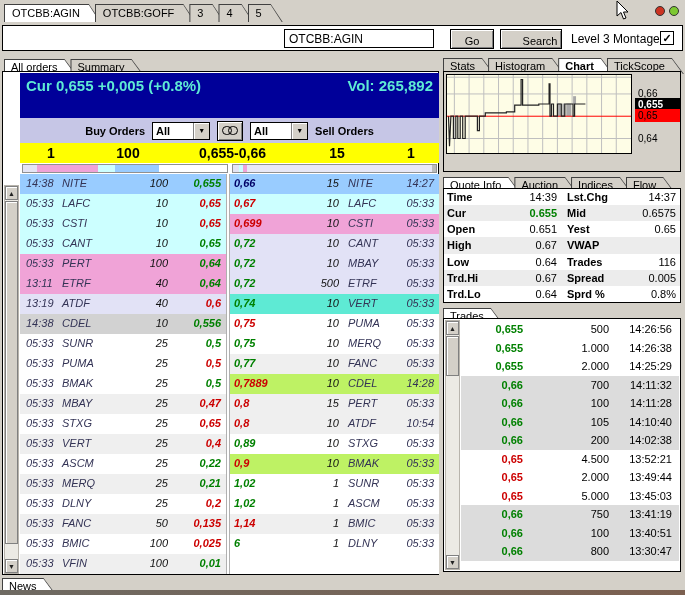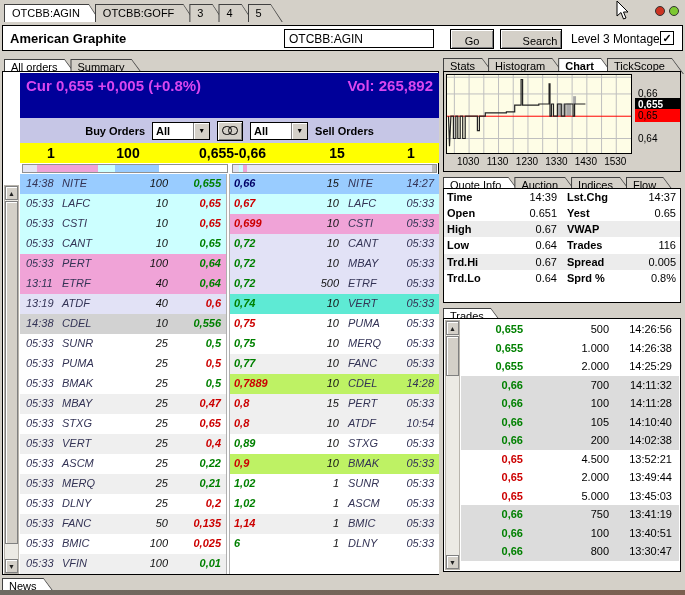--- a/index.html
+++ b/index.html
@@ -23,21 +23,21 @@
   .montage-label { position:absolute; top:6px; left:568px; font-size:12px; }
   .cb { position:absolute; top:5px; left:657px; width:14px; height:14px; background:#fff; border:1px solid #000; font-weight:bold; font-size:11px; line-height:12px; text-align:center; }
 
   .lights { position:absolute; right:6px; top:6px; display:flex; gap:4px; }
   .light { width:10px; height:10px; border-radius:50%; border:1px solid #333; }
 
   
   .left-panel { left:2px; top:71px; width:437px; height:504px; background:#fff; border:1px solid #000; }
   .lp-gutter { position:absolute; left:0; top:0; width:17px; height:100%; background:#fff; }
   .lp-content { position:absolute; left:17px; top:0; width:419px; height:100%; display:flex; flex-direction:column; }
-  .ticker { height:50px; background:#000099; color:#d946ef; font-size:15px; font-weight:bold; padding:4px 6px; display:flex; justify-content:space-between; align-items:flex-start; margin-top:1px; }
+  .ticker { height:50px; background:#000099; color:#5eead4; font-size:15px; font-weight:bold; padding:4px 6px; display:flex; justify-content:space-between; align-items:flex-start; margin-top:1px; }
   .controls { height:27px; background:#C6C6E6; display:flex; align-items:center; justify-content:center; gap:7px; font-weight:bold; }
   .sel { display:inline-flex; width:58px; height:18px; border:1px solid #000; background:#fff; }
   .sel-txt { flex:1; font-weight:bold; padding:2px 3px; overflow:hidden; }
   .sel-btn { width:16px; background:#D4D0C8; border-left:1px solid #808080; box-shadow: inset 1px 1px 0 #fff; font-size:7px; text-align:center; line-height:16px; color:#000; }
   .link-btn { width:26px; height:20px; background:#D4D0C8; border:1px solid #000; box-shadow: inset 1px 1px 0 #fff, inset -1px -1px 0 #808080; display:flex; align-items:center; justify-content:center; }
   .yellow-row { height:23px; background:#FFFF00; display:flex; align-items:center; font-size:14px; font-weight:bold; }
   .yr-1 { width:62px; text-align:center; }
   .yr-2 { width:92px; text-align:center; }
   .yr-3 { flex:1; text-align:center; }
   .yr-4 { width:92px; text-align:center; }
@@ -124,21 +124,20 @@
   <svg width="14" height="20" viewBox="0 0 14 20">
       <path d="M1,0 L1,15 L5,11.5 L7.5,18 L10,17 L7.5,11 L12,11 Z" fill="#fff" stroke="#000" stroke-width="1"></path>
     </svg>
 </span>
 <div class="lights">
   <span class="light" style="background:#CC3322;"></span>
   <span class="light" style="background:#7DC832;"></span>
 </div>
 
 <div class="abs header-bar">
-  <span class="hdr-title">American Graphite</span>
   <input class="sym-input" value="OTCBB:AGIN" style="">
   <button class="btn" style="left:447px; width:44px;">Go</button>
   <button class="btn" style="left:497px; width:62px;padding-left:18px;">Search</button>
   <span class="montage-label">Level 3 Montage</span>
   <span class="cb" id="montage-cb">✓</span>
 </div>
 
 <div class="abs tabbar small" style="left:4px; top:55px;">
   <div class="tab active">
       <span>All orders</span>
@@ -486,28 +485,20 @@
         <line x1="0" y1="18.942857142857015" x2="184" y2="18.942857142857015" stroke="#BFBFBF" stroke-width="1"></line>
         <line x1="0" y1="63.51428571428559" x2="184" y2="63.51428571428559" stroke="#BFBFBF" stroke-width="1"></line>
         <rect x="110.89066666666668" y="28.525714285714336" width="2.9440000000000026" height="12.70285714285697" fill="#A8A8A8"></rect>
         <rect x="115.30666666666667" y="28.525714285714336" width="2.9440000000000026" height="12.70285714285697" fill="#A8A8A8"></rect>
         <rect x="119.232" y="28.525714285714336" width="4.906666666666666" height="12.70285714285697" fill="#A8A8A8"></rect>
         <rect x="126.10133333333334" y="21.171428571428443" width="2.9439999999999884" height="7.800000000000132" fill="#A8A8A8"></rect>
         <line x1="0" y1="41.22857142857131" x2="184" y2="41.22857142857131" stroke="#FF0000" stroke-width="1"></line>
         <polyline points="1.5,41.2 2.5,71.3 3.9,41.2 6.4,41.2 6.4,63.5 8.8,63.5 8.8,41.2 10.8,41.2 10.8,63.5 13.2,63.5 13.2,41.2 15.7,41.2 15.7,63.5 18.2,63.5 18.2,41.2 30.4,41.2 30.4,55.7 32.4,55.7 32.4,41.2 38.3,41.2 38.3,37.9 59.4,37.9 59.4,36.8 67.7,36.8 67.7,30.1 74.1,30.1 74.1,4.5 75.6,4.5 75.6,30.1 91.8,30.1 91.8,29.0 99.6,29.0 102.1,29.0 102.1,8.9 103.0,8.9 103.0,41.2 104.5,41.2 104.5,29.0 106.5,29.0 106.5,41.2 110.4,41.2 110.4,29.0 114.3,29.0 114.3,41.2 117.8,41.2 117.8,29.0 126.1,29.0 126.1,41.2 127.6,41.2 127.6,29.0 138.4,29.0" fill="none" stroke="#222" stroke-width="1.2"></polyline>
       </svg>
   </div>
-  <div class="xlabels" id="xlabels">
-      <span class="xlab" style="left: 7.08px;">1030</span>
-      <span class="xlab" style="left: 36.52px;">1130</span>
-      <span class="xlab" style="left: 65.96px;">1230</span>
-      <span class="xlab" style="left: 95.4px;">1330</span>
-      <span class="xlab" style="left: 124.84px;">1430</span>
-      <span class="xlab" style="left: 154.28px;">1530</span>
-    </div>
   <div id="ylabels">
       <span class="ylab " style="top: 14.9429px;">0,66</span>
       <span class="ylab cur" style="top: 26.0857px;">0,655</span>
       <span class="ylab prev" style="top: 37.2286px;">0,65</span>
       <span class="ylab " style="top: 59.5143px;">0,64</span>
     </div>
 </div>
 
 <div class="abs tabbar small quote-tabs">
   <div class="tab active">
@@ -522,20 +513,26 @@
   <div class="tab">
       <span>Flow</span>
     </div>
 </div>
 <div class="abs quote-panel" id="quote-panel">
     <div class="qrow">
       <span class="ql">Time</span>
       <span class="qv">14:39</span>
       <span class="ql2">Lst.Chg</span>
       <span class="qv2">14:37</span>
+    </div>
+    <div class="qrow alt">
+      <span class="ql">Cur</span>
+      <span class="qv" style="color: rgb(0, 128, 0); font-weight: bold;">0.655</span>
+      <span class="ql2">Mid</span>
+      <span class="qv2">0.6575</span>
     </div>
     <div class="qrow">
       <span class="ql">Open</span>
       <span class="qv">0.651</span>
       <span class="ql2">Yest</span>
       <span class="qv2">0.65</span>
     </div>
     <div class="qrow alt">
       <span class="ql">High</span>
       <span class="qv">0.67</span>

